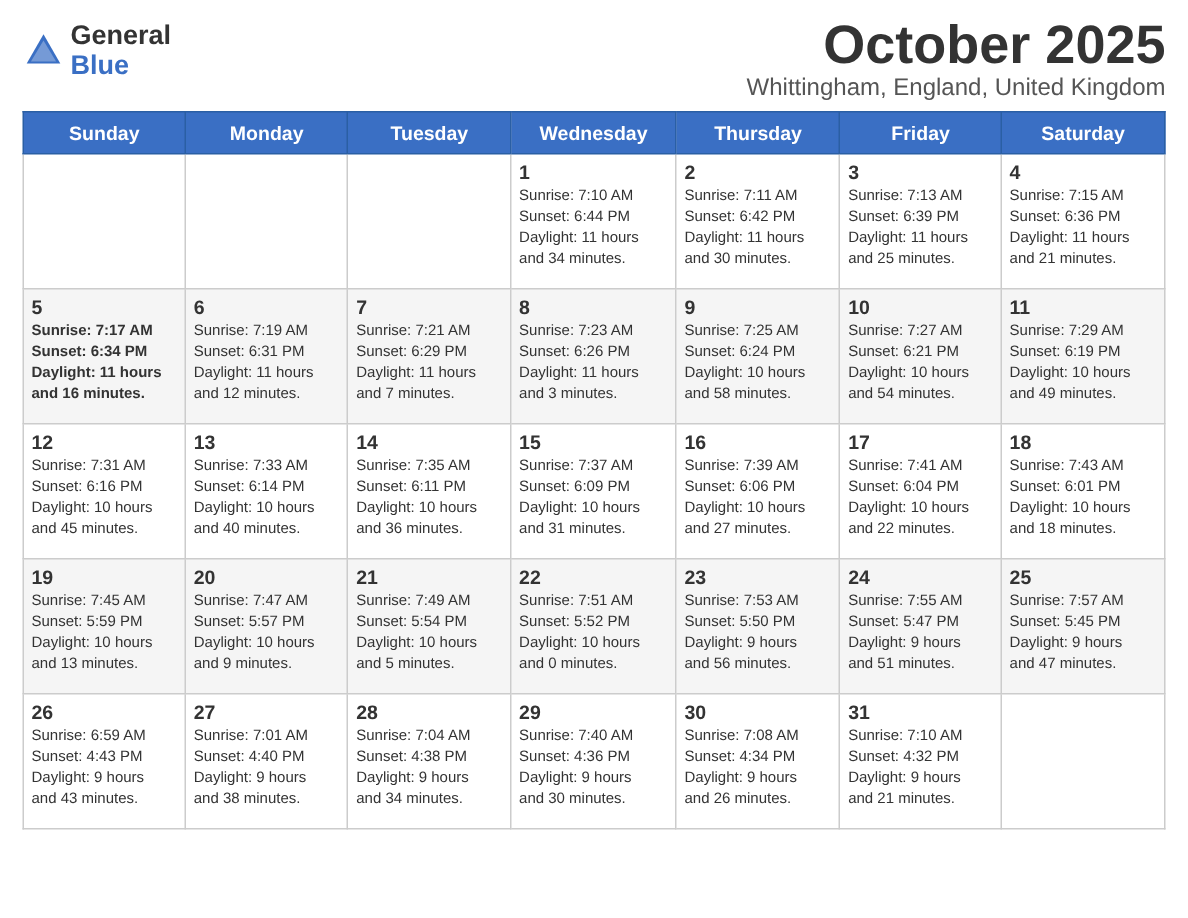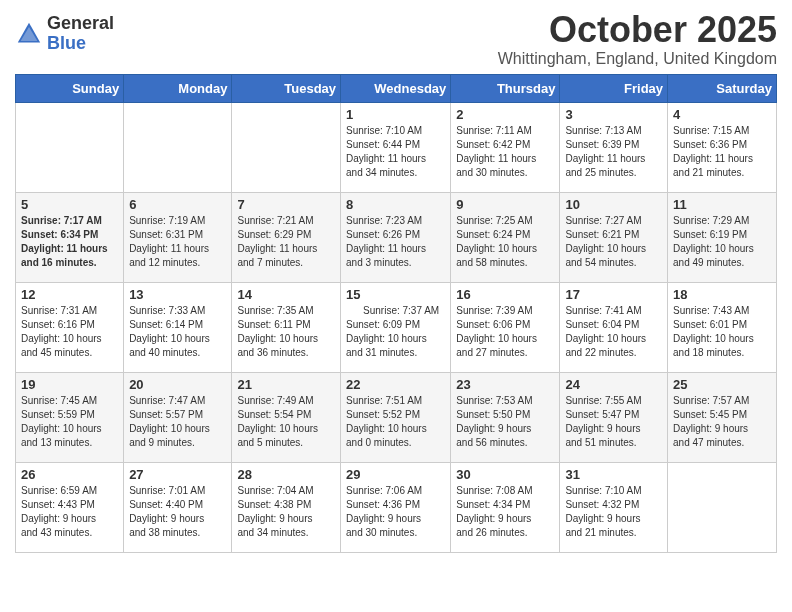--- a/index.html
+++ b/index.html
@@ -58,21 +58,21 @@
       width: 100%;
       border-collapse: collapse;
       border: 1px solid #ccc;
     }
     .calendar th {
       background-color: #3a6fc4;
       color: #fff;
       font-size: 13px;
       font-weight: bold;
       padding: 6px 4px;
-      text-align: right;
+      text-align: center;
       border: 1px solid #2a5fa4;
     }
     .calendar td {
       border: 1px solid #ccc;
       vertical-align: top;
       padding: 4px 5px;
       width: 113px;
       min-height: 80px;
       height: 90px;
       background: #fff;
@@ -187,21 +187,21 @@
 Daylight: 10 hours
 and 45 minutes.</span></td>
         <td><span class="day-num">13</span><span class="day-info" style="white-space: pre-line;">Sunrise: 7:33 AM
 Sunset: 6:14 PM
 Daylight: 10 hours
 and 40 minutes.</span></td>
         <td><span class="day-num">14</span><span class="day-info" style="white-space: pre-line;">Sunrise: 7:35 AM
 Sunset: 6:11 PM
 Daylight: 10 hours
 and 36 minutes.</span></td>
-        <td><span class="day-num">15</span><span class="day-info" style="white-space: pre-line; margin-left: 17px;">Sunrise: 7:37 AM
+        <td><span class="day-num">15</span><span class="day-info" style="white-space: pre-line;">Sunrise: 7:37 AM
 Sunset: 6:09 PM
 Daylight: 10 hours
 and 31 minutes.</span></td>
         <td><span class="day-num">16</span><span class="day-info" style="white-space: pre-line;">Sunrise: 7:39 AM
 Sunset: 6:06 PM
 Daylight: 10 hours
 and 27 minutes.</span></td>
         <td><span class="day-num">17</span><span class="day-info" style="white-space: pre-line;">Sunrise: 7:41 AM
 Sunset: 6:04 PM
 Daylight: 10 hours
@@ -247,21 +247,21 @@
 Daylight: 9 hours
 and 43 minutes.</span></td>
         <td><span class="day-num">27</span><span class="day-info" style="white-space: pre-line;">Sunrise: 7:01 AM
 Sunset: 4:40 PM
 Daylight: 9 hours
 and 38 minutes.</span></td>
         <td><span class="day-num">28</span><span class="day-info" style="white-space: pre-line;">Sunrise: 7:04 AM
 Sunset: 4:38 PM
 Daylight: 9 hours
 and 34 minutes.</span></td>
-        <td><span class="day-num">29</span><span class="day-info" style="white-space: pre-line;">Sunrise: 7:06 AM
+        <td><span class="day-num">29</span><span class="day-info" style="white-space: pre-line;">Sunrise: 7:40 AM
 Sunset: 4:36 PM
 Daylight: 9 hours
 and 30 minutes.</span></td>
         <td><span class="day-num">30</span><span class="day-info" style="white-space: pre-line;">Sunrise: 7:08 AM
 Sunset: 4:34 PM
 Daylight: 9 hours
 and 26 minutes.</span></td>
         <td><span class="day-num">31</span><span class="day-info" style="white-space: pre-line;">Sunrise: 7:10 AM
 Sunset: 4:32 PM
 Daylight: 9 hours

